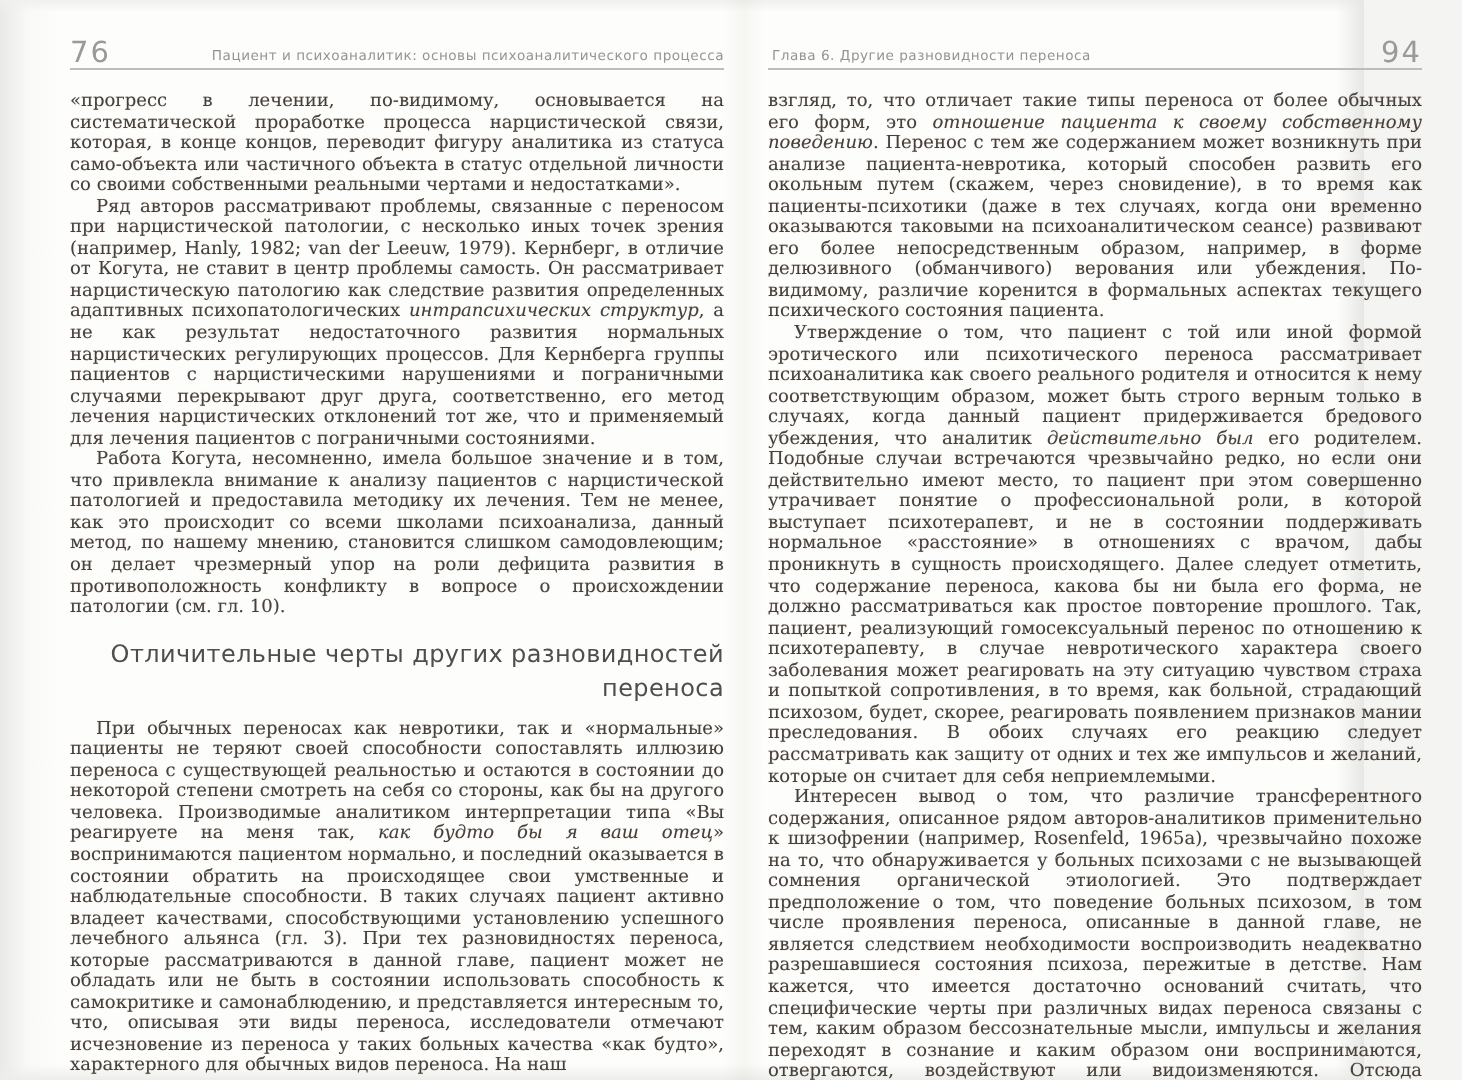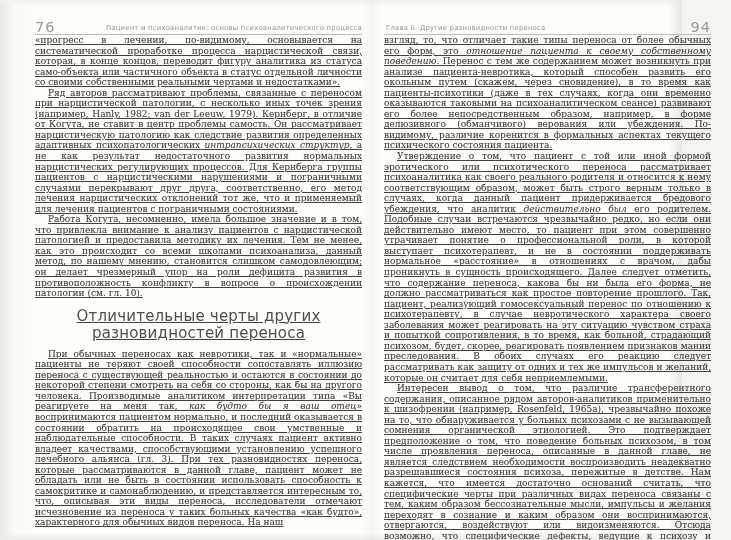--- a/index.html
+++ b/index.html
@@ -47,37 +47,37 @@
   .running-header{
     position:absolute;bottom:2px;
     font-family:"DejaVu Sans", sans-serif;
     font-size:6.8px;letter-spacing:0.25px;
     color:var(--runhead,#949492);
     white-space:nowrap;
   }
   .page-left .running-header{left:0;right:0;text-align:right;}
   .page-right .running-header{left:2px;text-align:left;}
   .page-body{
+    margin-top:11px;
     font-size:9px;line-height:10.55px;
     color:var(--bodytext,#473f3a);
     text-align:justify;
     text-shadow:0 0 0.5px rgba(80,68,58,0.35);
-    text-decoration:underline;
   }
   .para{margin:0;}
   .para.indent{text-indent:13px;}
   .para em{font-style:italic;}
   .section-heading{
     font-family:"DejaVu Sans", sans-serif;
     font-weight:normal;
-    font-size:15px;line-height:17.5px;
+    font-size:12px;line-height:17.5px;
     letter-spacing:0.2px;
     color:var(--heading,#504e4a);
     margin:9px 0 6px 0;
-    text-align:center;text-indent:0;
+    text-align:right;text-indent:0;
     text-shadow:none;
   }
 </style>
 </head>
 <body>
 
 <div class="spread">
 
   <div class="page page-left">
     <div class="page-header">

